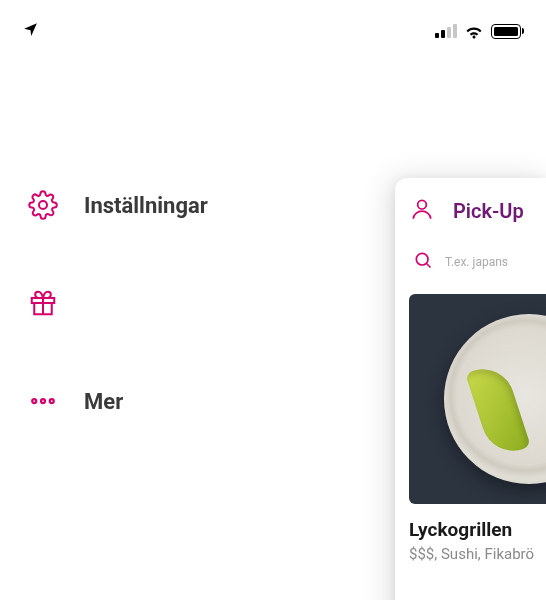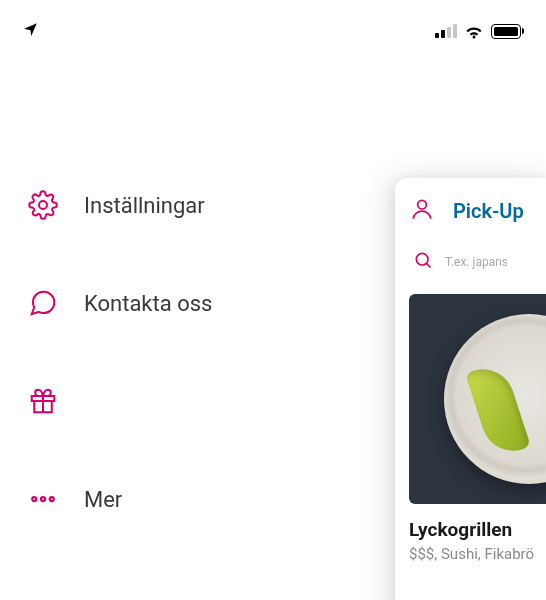--- a/index.html
+++ b/index.html
@@ -17,25 +17,25 @@
   .battery-body { width: 30px; height: 15px; border: 1.8px solid #000; border-radius: 4px; position: relative; padding: 2px; }
   .battery-fill { background: #000; height: 100%; width: 100%; border-radius: 1.5px; }
   .battery-tip { width: 2.5px; height: 6px; background: #000; border-radius: 0 2px 2px 0; margin-left: 1px; }
 
   .content-area { position: relative; height: calc(100% - 48px); }
 
   .side-menu { position: absolute; left: 0; top: 126px; width: 380px; }
   .menu-item { display: flex; align-items: center; padding: 16px 0 16px 28px; cursor: pointer; gap: 26px; }
   .menu-item + .menu-item { margin-top: 36px; }
   .menu-icon { width: 30px; height: 30px; display: flex; align-items: center; justify-content: center; flex-shrink: 0; }
-  .menu-label { font-size: 22px; color: #3a3a3a; font-weight: 400; }
+  .menu-label { font-size: 22px; color: #3a3a3a; font-weight: 700; }
 
   .card { position: absolute; right: -4px; top: 130px; width: 155px; height: 470px; background: #fff; border-radius: 12px 0 0 12px; box-shadow: -6px 0 30px rgba(0,0,0,0.12), 0 2px 12px rgba(0,0,0,0.08); padding: 18px 0 0 14px; }
   .card-header { display: flex; align-items: center; gap: 18px; }
-  .card-title { font-size: 20px; font-weight: 600; color: #0369a1; white-space: nowrap; }
+  .card-title { font-size: 20px; font-weight: 600; color: #701a75; white-space: nowrap; }
   .search-row { margin-top: 24px; display: flex; align-items: center; gap: 12px; padding-left: 4px; }
   .search-placeholder { font-size: 12px; color: #aaa; white-space: nowrap; }
   .restaurant-img { margin-top: 20px; width: 145px; height: 210px; background: #2c3440; border-radius: 6px 0 0 6px; overflow: hidden; position: relative; }
   .plate { position: absolute; right: -60px; top: 50%; transform: translateY(-50%); width: 170px; height: 170px; border-radius: 50%; background: radial-gradient(circle at 48% 48%, #e8e6e0 0%, #ddd9d0 55%, #cfcbc1 60%, #e0ddd5 66%, #d4d0c6 100%); box-shadow: 0 6px 18px rgba(0,0,0,0.4); }
   .plate::after { content:""; position:absolute; left:20%; top:30%; width:40px; height:90px; background: linear-gradient(135deg, #c8d94a 0%, #8eae1f 100%); border-radius: 10px 40px 10px 40px; transform: rotate(-18deg); box-shadow: inset -3px 3px 6px rgba(0,0,0,0.15); }
   .restaurant-name { margin-top: 14px; font-size: 19px; font-weight: 700; color: #1a1a1a; }
   .restaurant-meta { margin-top: 4px; font-size: 15px; color: #8a8a8a; white-space: nowrap; }
 
   .pink { stroke: #d7006c; }
 </style>
@@ -78,28 +78,20 @@
     <div class="menu-item">
       <span class="menu-icon">
         <svg width="30" height="30" viewBox="0 0 24 24" fill="none" class="pink" stroke-width="1.6">
           <circle cx="12" cy="12" r="3.2"></circle>
           <path d="M19.4 15a1.65 1.65 0 0 0 .33 1.82l.06.06a2 2 0 1 1-2.83 2.83l-.06-.06a1.65 1.65 0 0 0-1.82-.33 1.65 1.65 0 0 0-1 1.51V21a2 2 0 0 1-4 0v-.09a1.65 1.65 0 0 0-1-1.51 1.65 1.65 0 0 0-1.82.33l-.06.06a2 2 0 1 1-2.83-2.83l.06-.06a1.65 1.65 0 0 0 .33-1.82 1.65 1.65 0 0 0-1.51-1H3a2 2 0 0 1 0-4h.09a1.65 1.65 0 0 0 1.51-1 1.65 1.65 0 0 0-.33-1.82l-.06-.06A2 2 0 1 1 7.04 4.2l.06.06a1.65 1.65 0 0 0 1.82.33h0a1.65 1.65 0 0 0 1-1.51V3a2 2 0 0 1 4 0v.09a1.65 1.65 0 0 0 1 1.51h0a1.65 1.65 0 0 0 1.82-.33l.06-.06a2 2 0 1 1 2.83 2.83l-.06.06a1.65 1.65 0 0 0-.33 1.82v0a1.65 1.65 0 0 0 1.51 1H21a2 2 0 0 1 0 4h-.09a1.65 1.65 0 0 0-1.51 1z"></path>
         </svg>
       </span>
       <span class="menu-label">Inställningar</span>
     </div>
 
-    <div class="menu-item">
-      <span class="menu-icon">
-        <svg width="30" height="30" viewBox="0 0 24 24" fill="none" class="pink" stroke-width="1.6">
-          <path d="M21 11.5a8.38 8.38 0 0 1-8.5 8.5 8.5 8.5 0 0 1-3.9-.95L3 21l1.95-5.6A8.5 8.5 0 0 1 4 11.5 8.38 8.38 0 0 1 12.5 3 8.38 8.38 0 0 1 21 11.5z"></path>
-        </svg>
-      </span>
-      <span class="menu-label">Kontakta oss</span>
-    </div>
 
     <div class="menu-item">
       <span class="menu-icon">
         <svg width="30" height="30" viewBox="0 0 24 24" fill="none" class="pink" stroke-width="1.6">
           <rect x="3" y="8" width="18" height="4"></rect>
           <rect x="5" y="12" width="14" height="9"></rect>
           <line x1="12" y1="8" x2="12" y2="21"></line>
           <path d="M12 8c0 0-1-5-4-5s-3 4 0 5h4z"></path>
           <path d="M12 8c0 0 1-5 4-5s3 4 0 5h-4z"></path>
         </svg>

